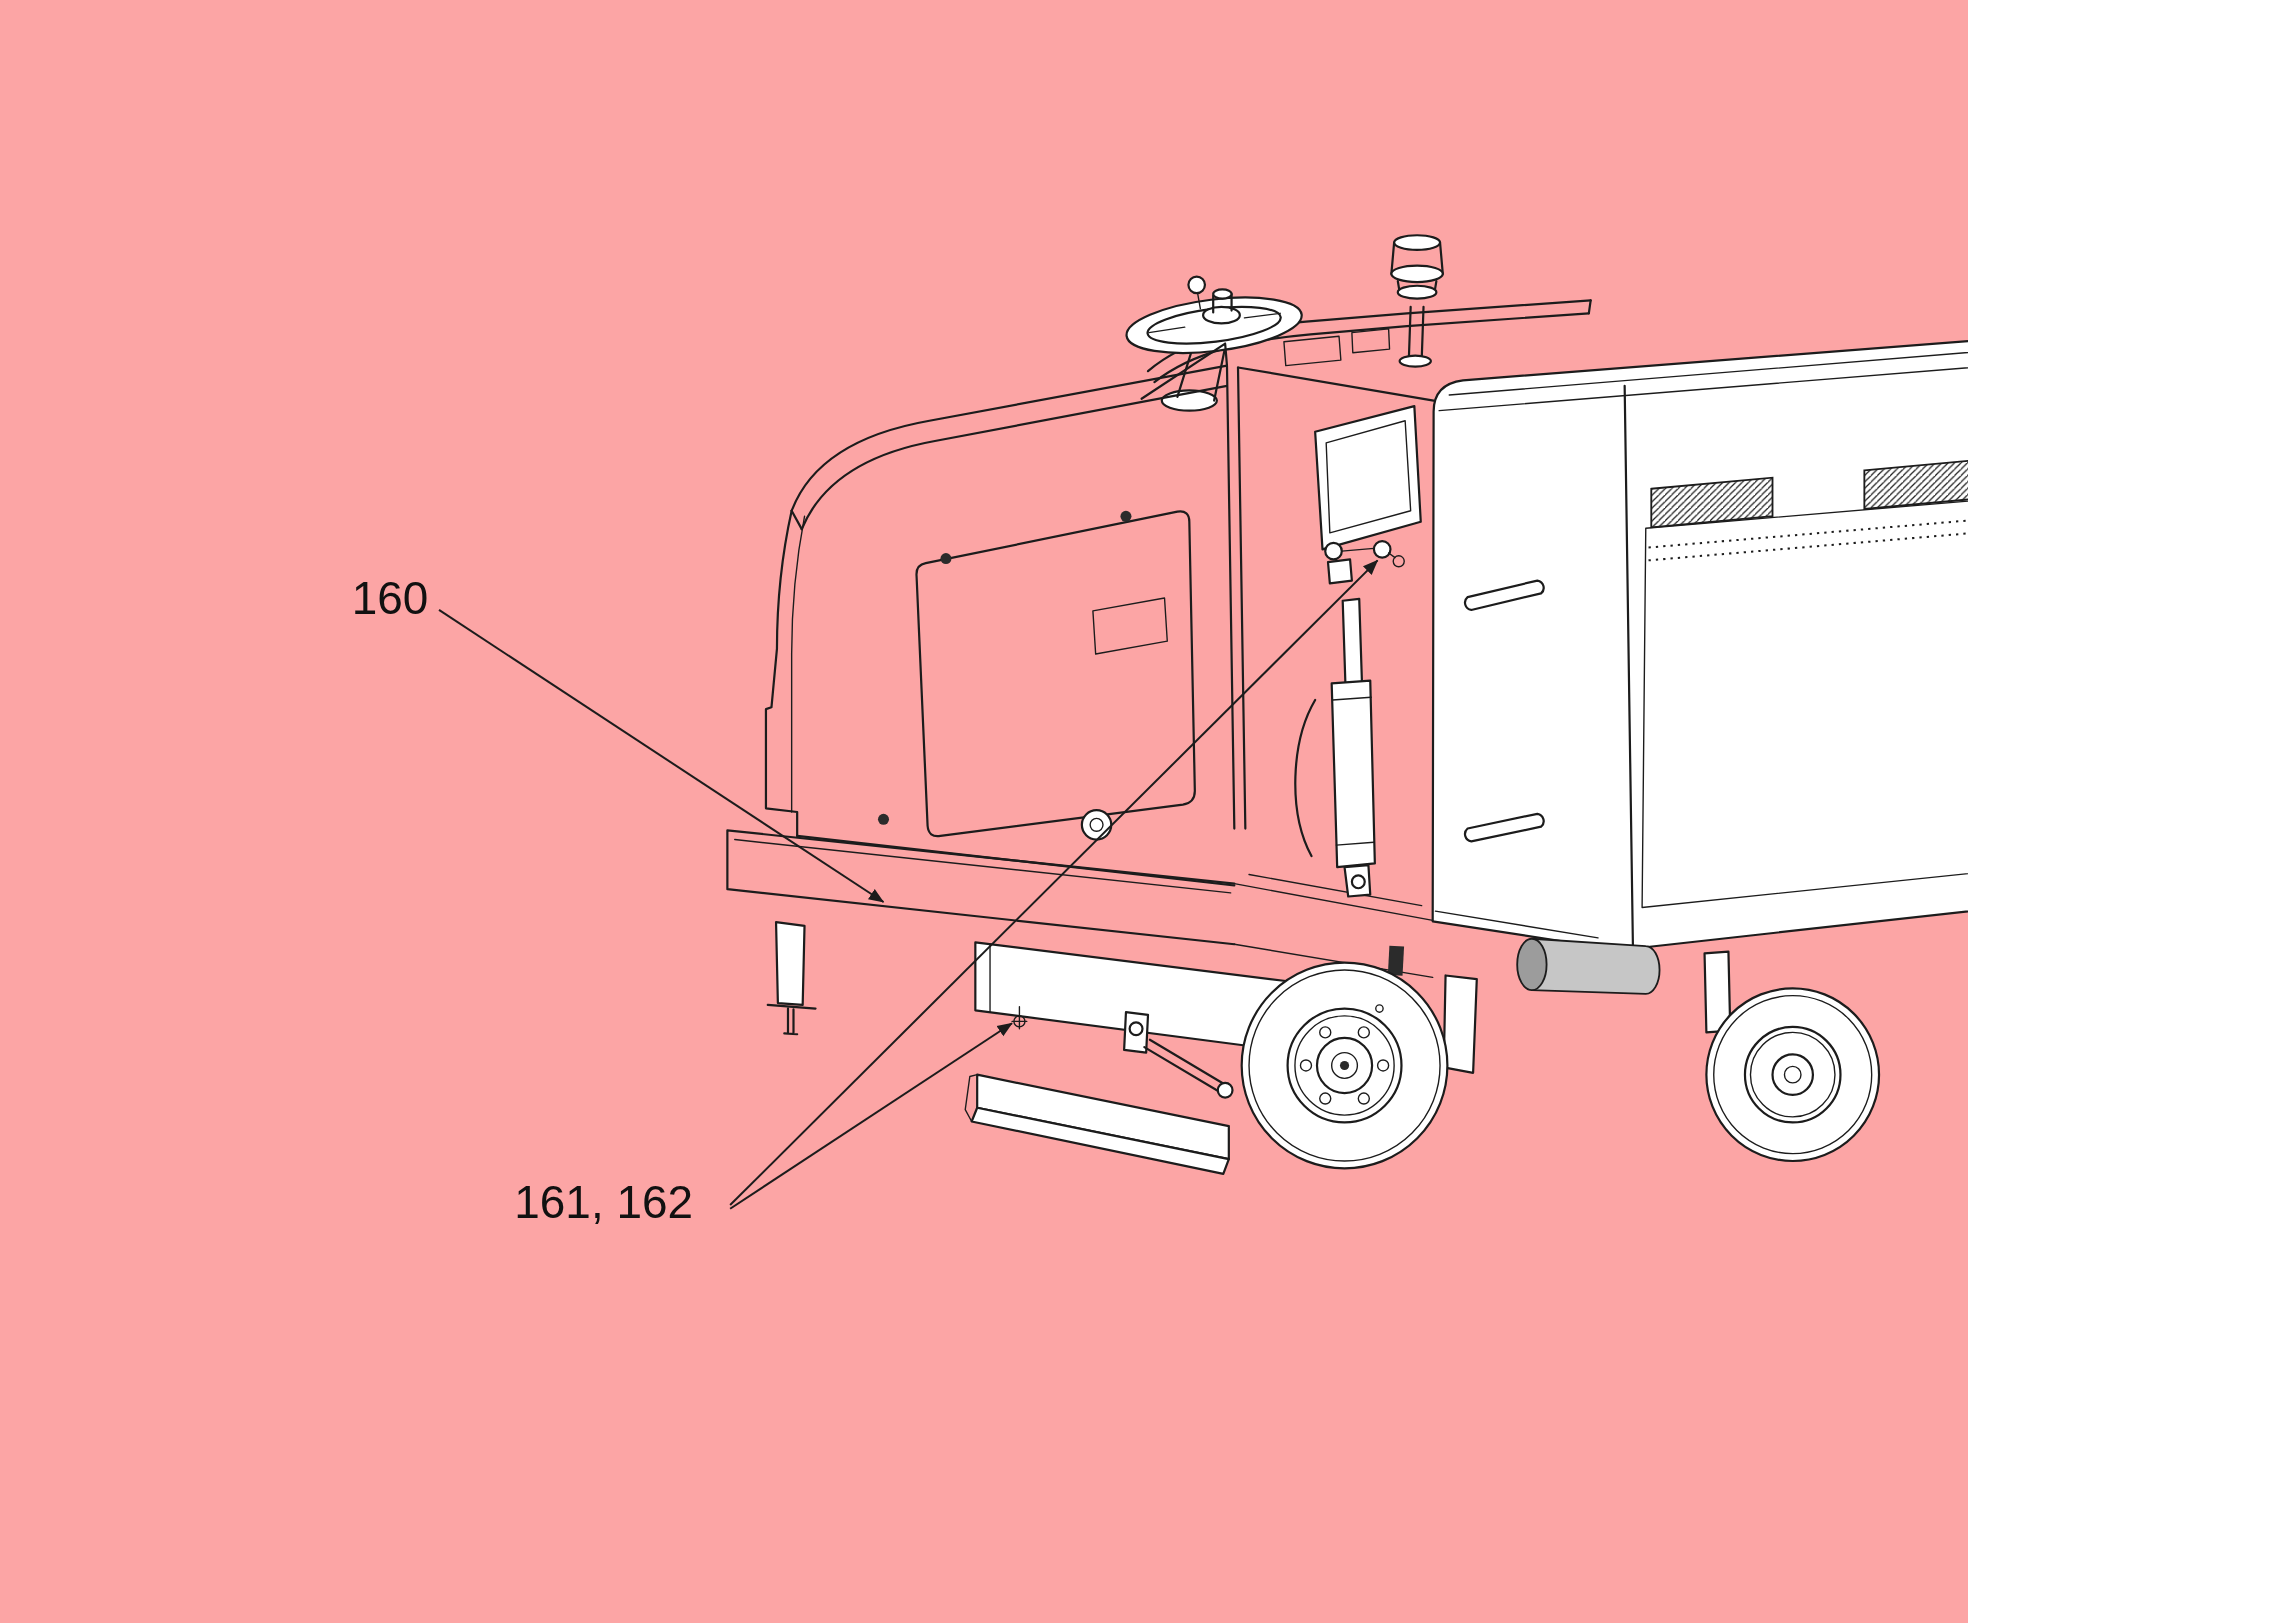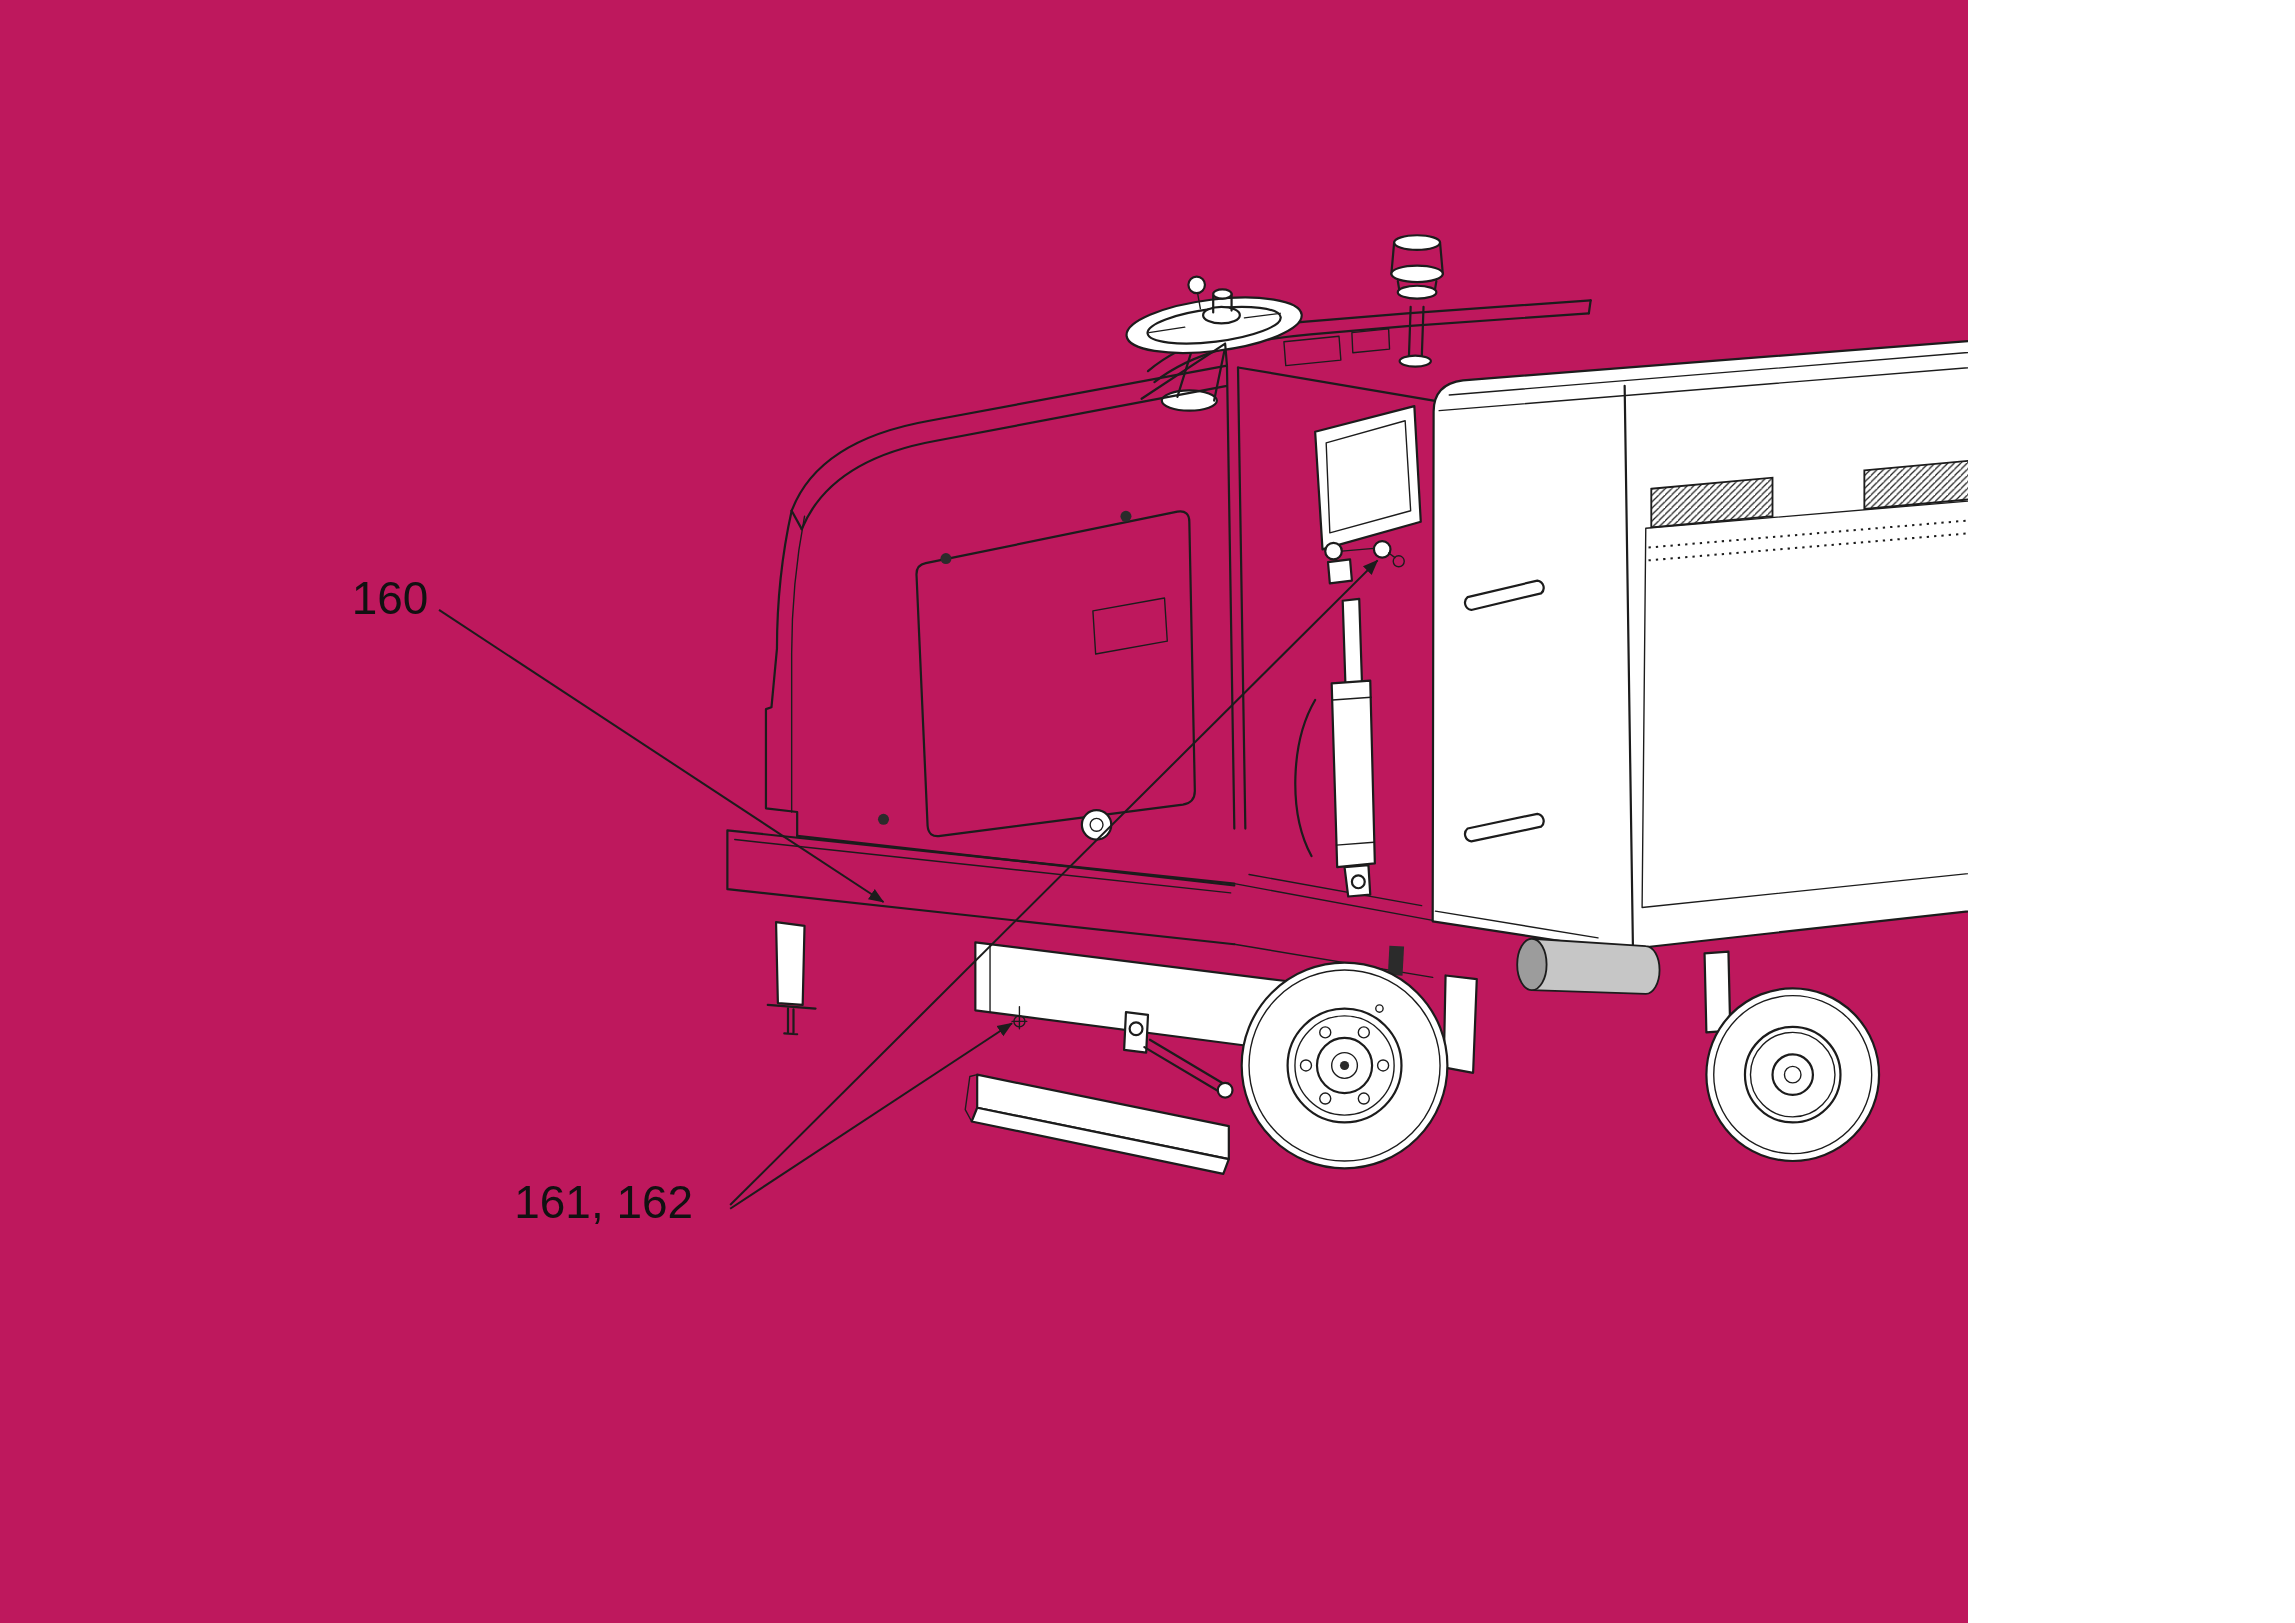--- a/index.html
+++ b/index.html
@@ -1,16 +1,16 @@
 <!DOCTYPE html>
 <html style="font-size:14.7px"><head>
 <meta charset="utf-8">
 <style>
   html,body{margin:0;padding:0;background:#ffffff;font-family:"Liberation Sans",sans-serif;}
-  .stage{position:relative;width:1968px;height:1624px;background:#be185d;overflow:hidden;}
+  .stage{position:relative;width:1968px;height:1624px;background:#fca5a5;overflow:hidden;}
   svg{position:absolute;left:0;top:0;}
   .ln{fill:none;stroke:#1c1c1c;stroke-width:2.4;stroke-linejoin:round;stroke-linecap:round;}
   .thin{fill:none;stroke:#1c1c1c;stroke-width:1.5;stroke-linejoin:round;stroke-linecap:round;}
   .fw{fill:#ffffff;stroke:#1c1c1c;stroke-width:2.4;stroke-linejoin:round;stroke-linecap:round;}
   .dark{fill:#2b2b2b;stroke:none;}
   .gray{fill:#c6c6c6;stroke:#1c1c1c;stroke-width:2;stroke-linejoin:round;}
   .gray2{fill:#9c9c9c;stroke:#1c1c1c;stroke-width:2;}
   .vent{fill:url(#hatch);stroke:#1c1c1c;stroke-width:2;}
   .dots{fill:none;stroke:#1c1c1c;stroke-width:2.2;stroke-dasharray:2.5 5.5;}
   .leader{fill:none;stroke:#1c1c1c;stroke-width:2.2;}

